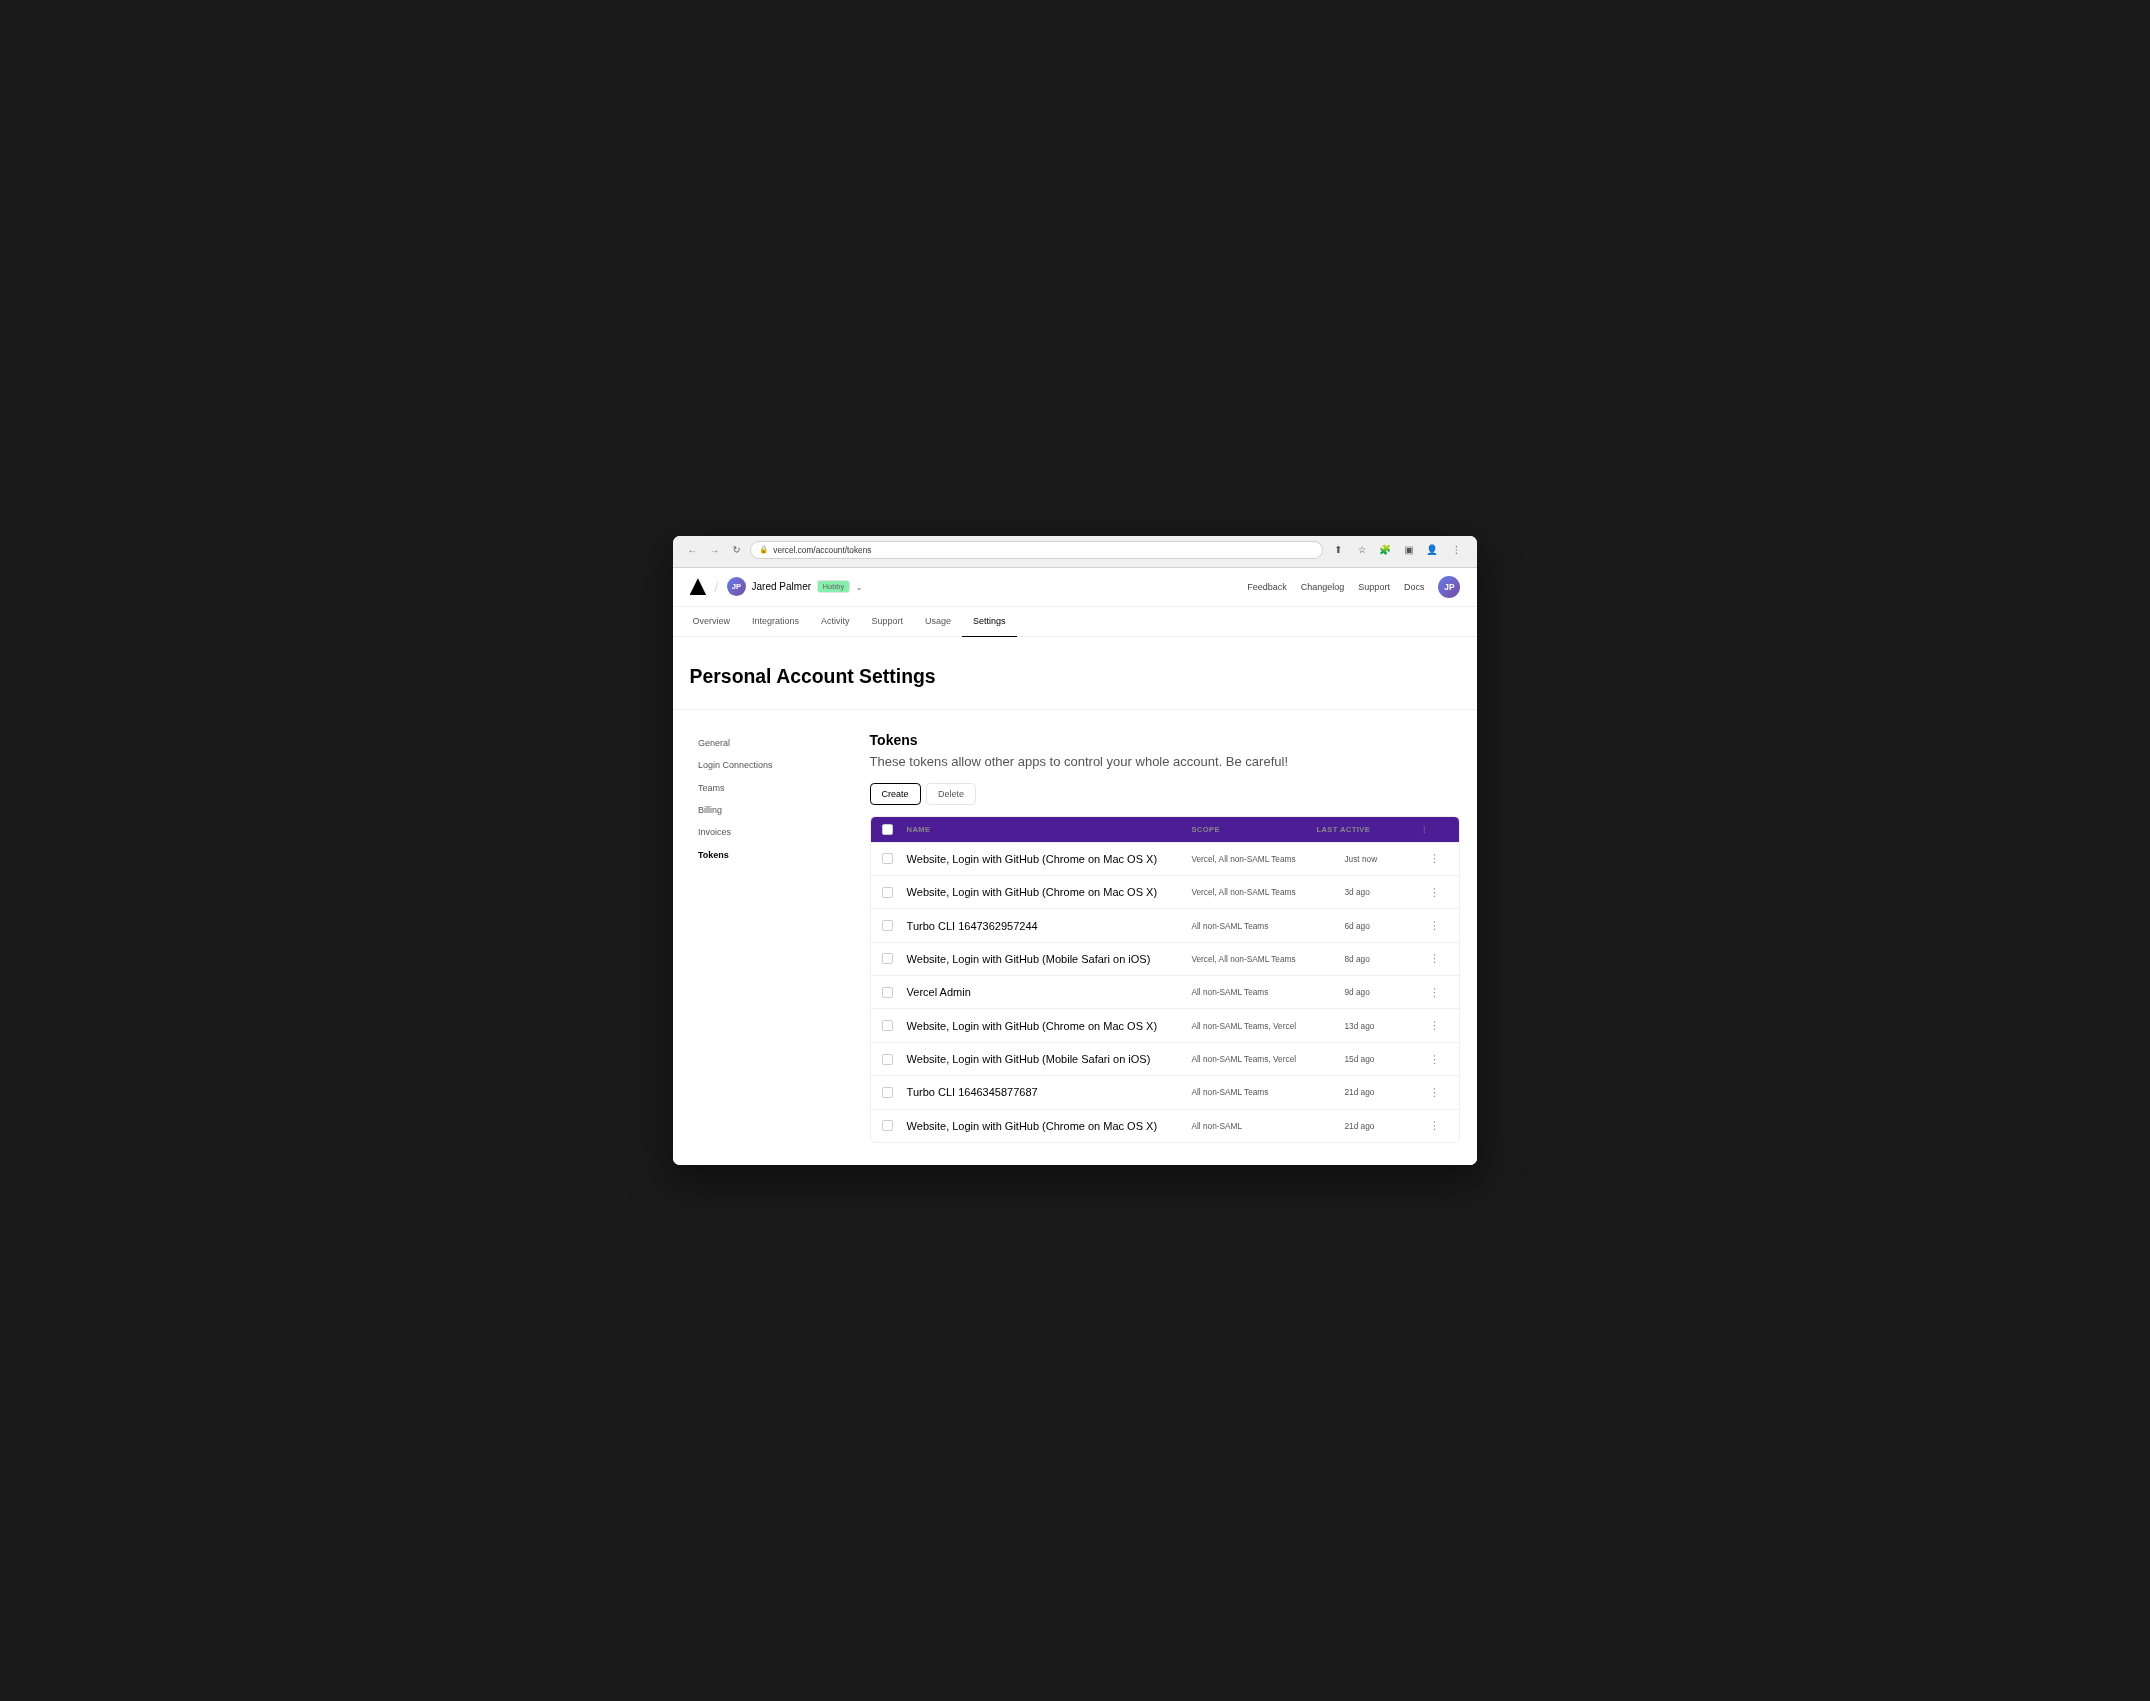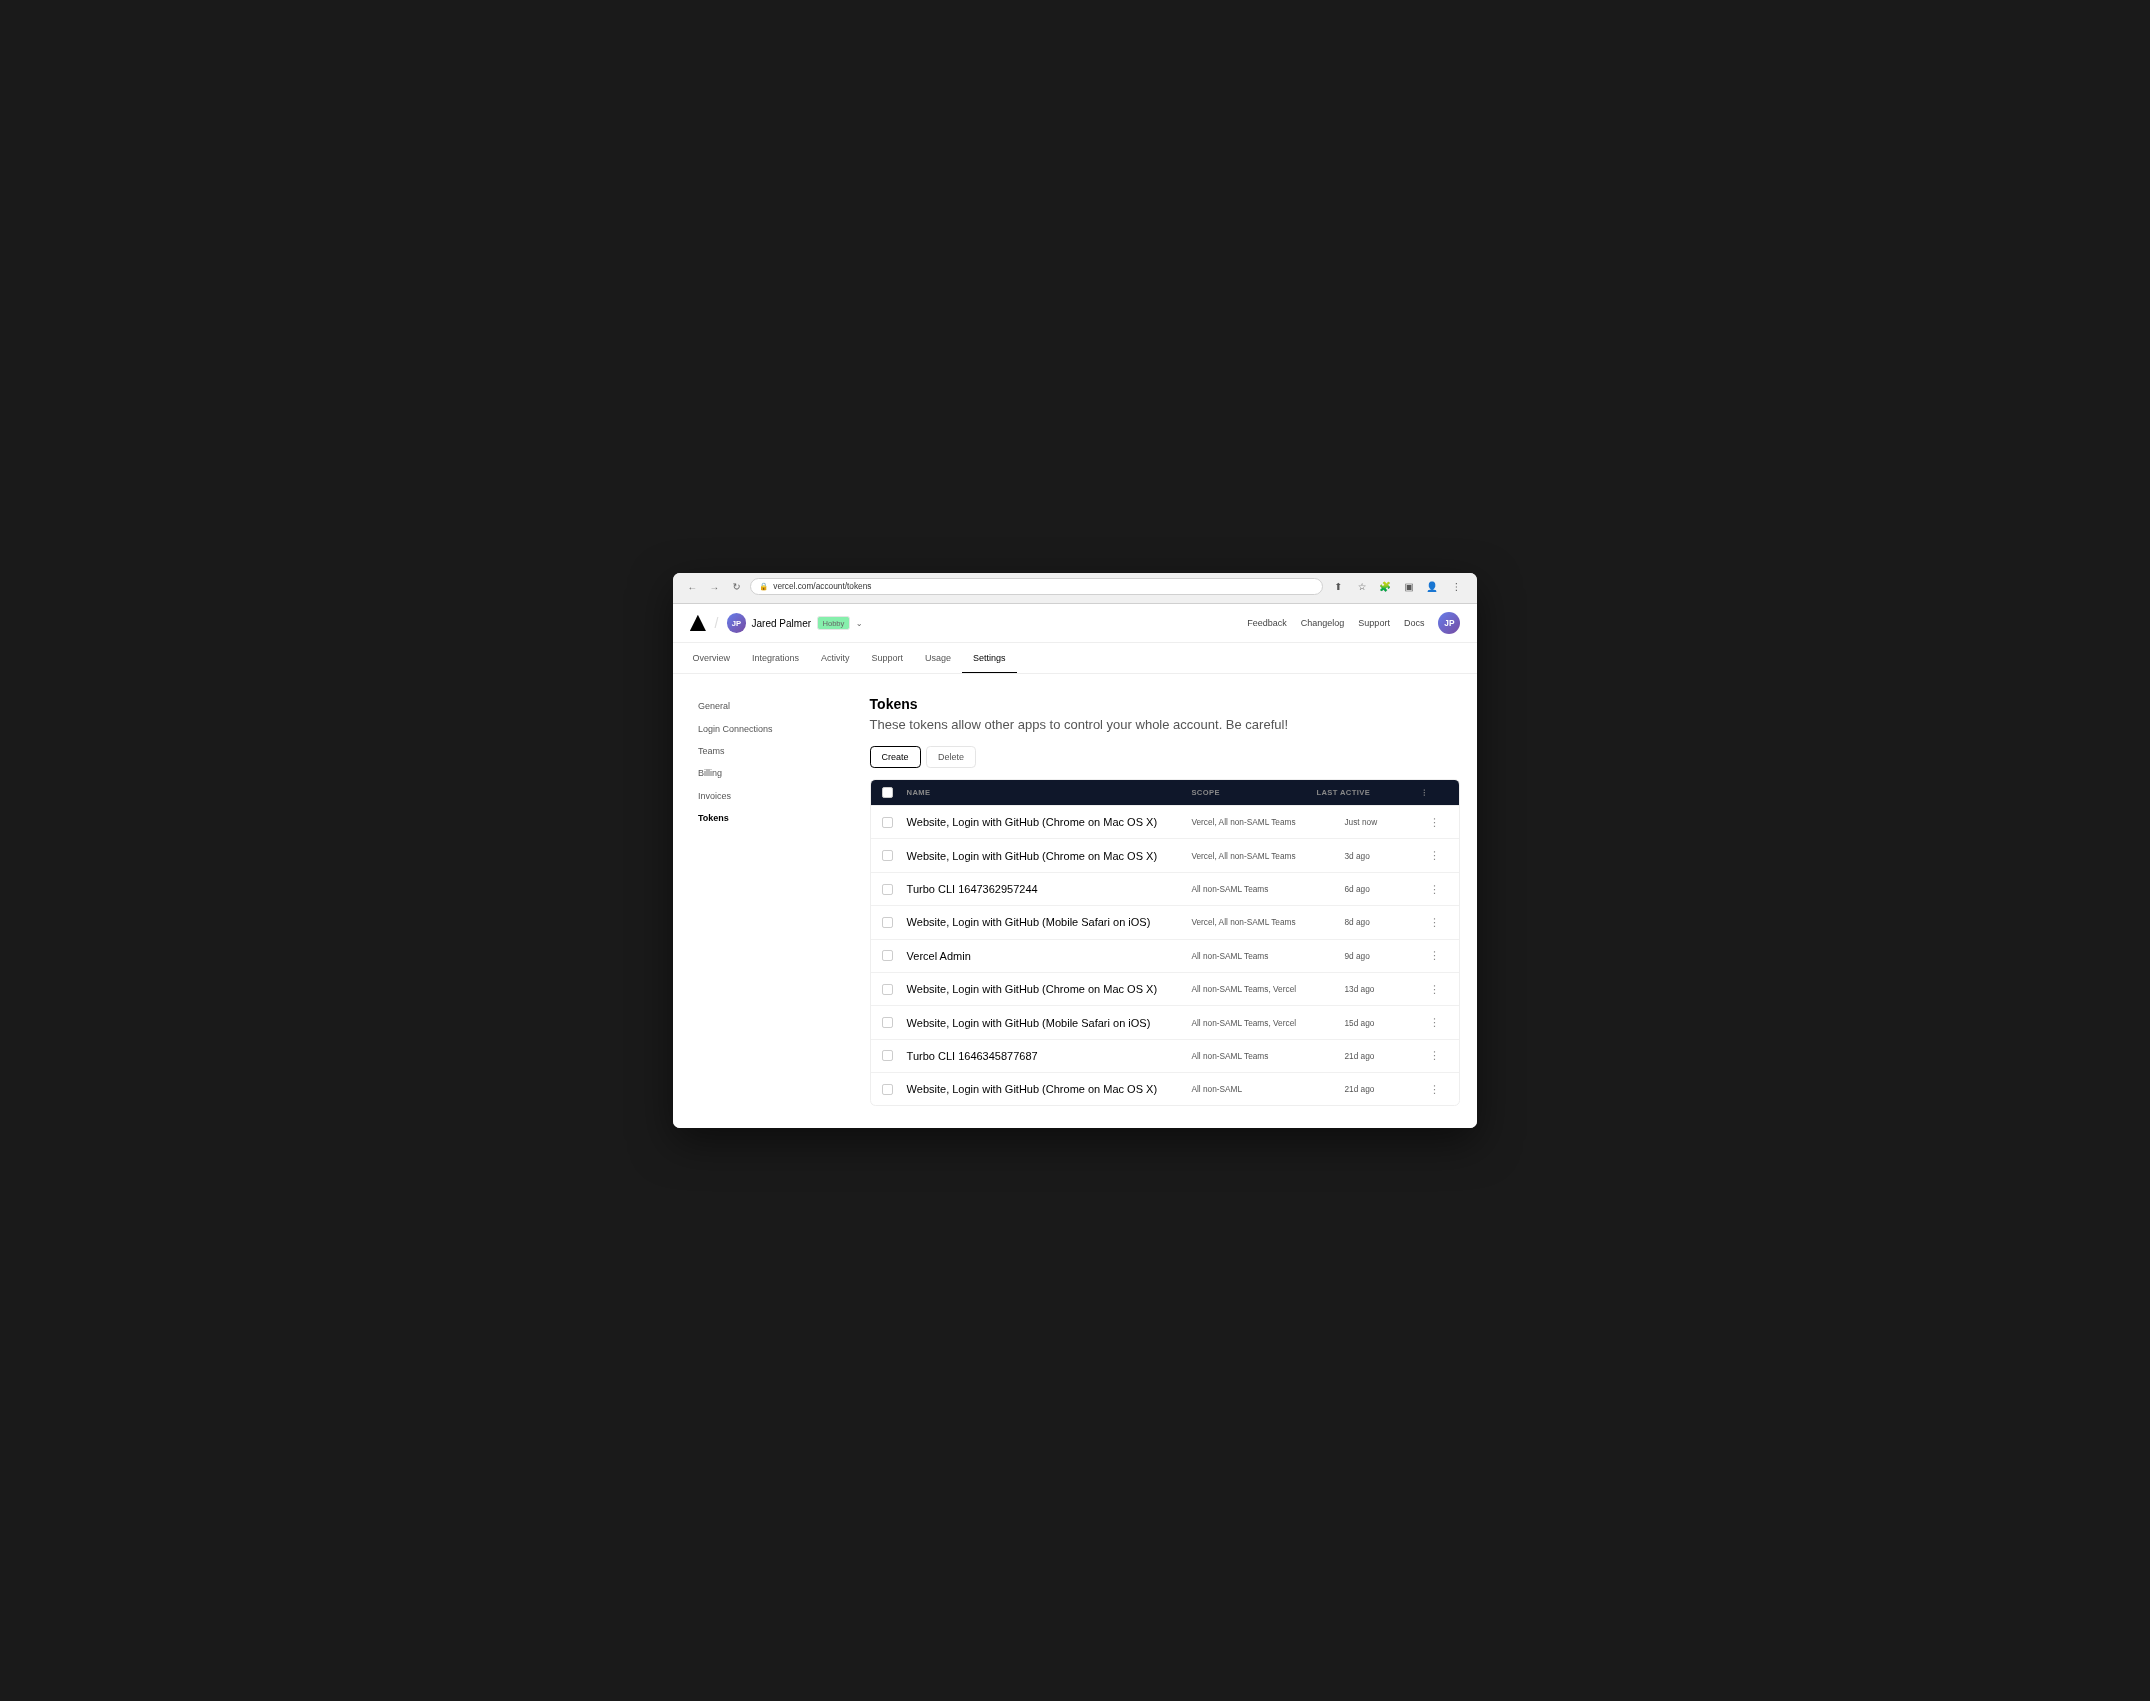--- a/index.html
+++ b/index.html
@@ -330,21 +330,21 @@
       border: 0.7px solid #eee;
       border-radius: 5.5px;
       overflow: hidden;
       width: 100%;
     }
     .table-header {
       display: grid;
       grid-template-columns: 25px 1fr 125px 104px 28px;
       align-items: center;
       padding: 7px 11px;
-      background: #0f172a;
+      background: #4c1d95;
       border-bottom: 0.7px solid #eee;
     }
     .th {
       font-size: 7.6px;
       font-weight: 600;
       color: #888;
       text-transform: uppercase;
       letter-spacing: 0.05em;
     }
     .table-row {
@@ -441,20 +441,23 @@
 
     <div class="sub-nav">
       <div class="sub-nav-item">Overview</div>
       <div class="sub-nav-item">Integrations</div>
       <div class="sub-nav-item">Activity</div>
       <div class="sub-nav-item">Support</div>
       <div class="sub-nav-item">Usage</div>
       <div class="sub-nav-item active">Settings</div>
     </div>
 
+    <div class="page-header">
+      <h1 class="page-title">Personal Account Settings</h1>
+    </div>
 
     <div class="main-layout">
 
       <div class="sidebar">
         <div class="sidebar-item">General</div>
         <div class="sidebar-item">Login Connections</div>
         <div class="sidebar-item">Teams</div>
         <div class="sidebar-item">Billing</div>
         <div class="sidebar-item">Invoices</div>
         <div class="sidebar-item active">Tokens</div>

